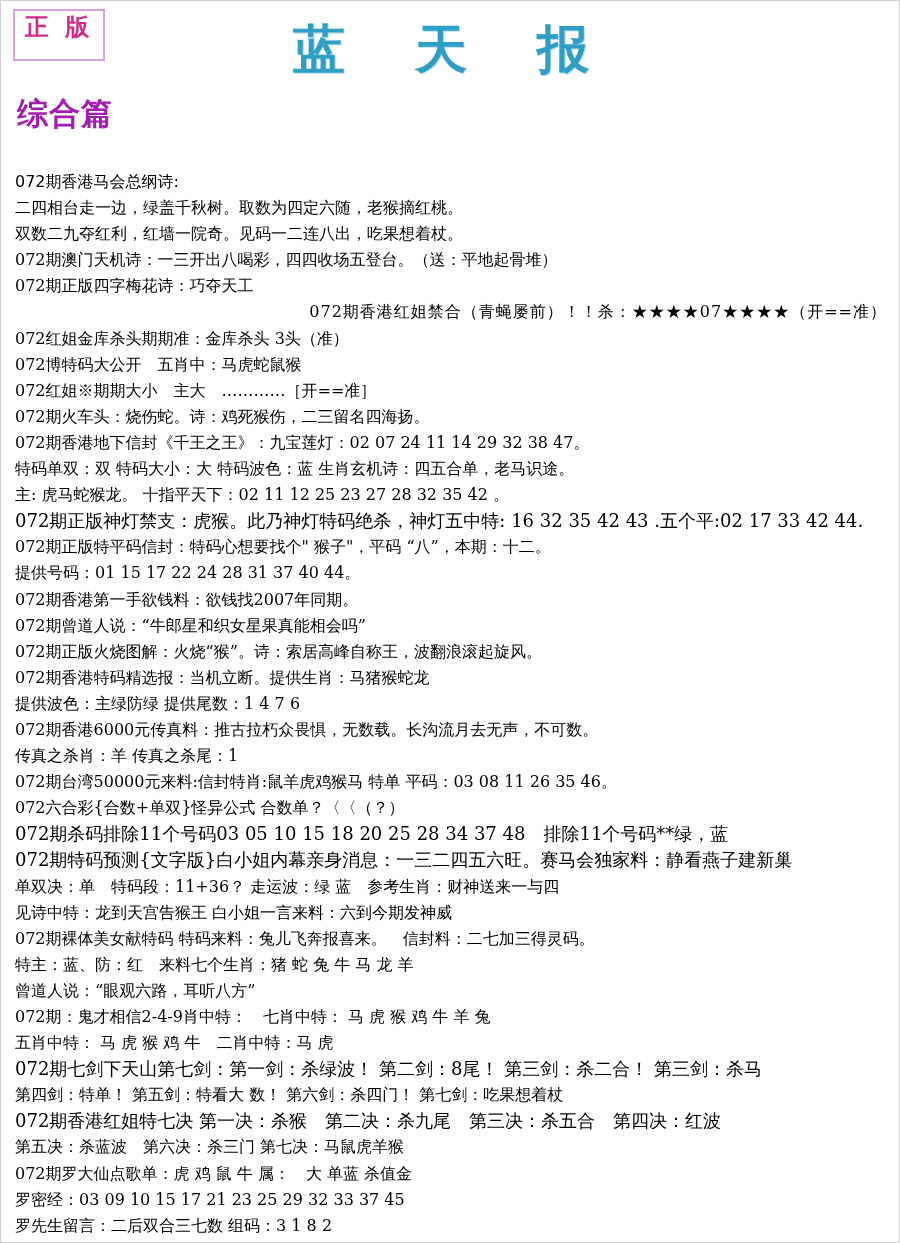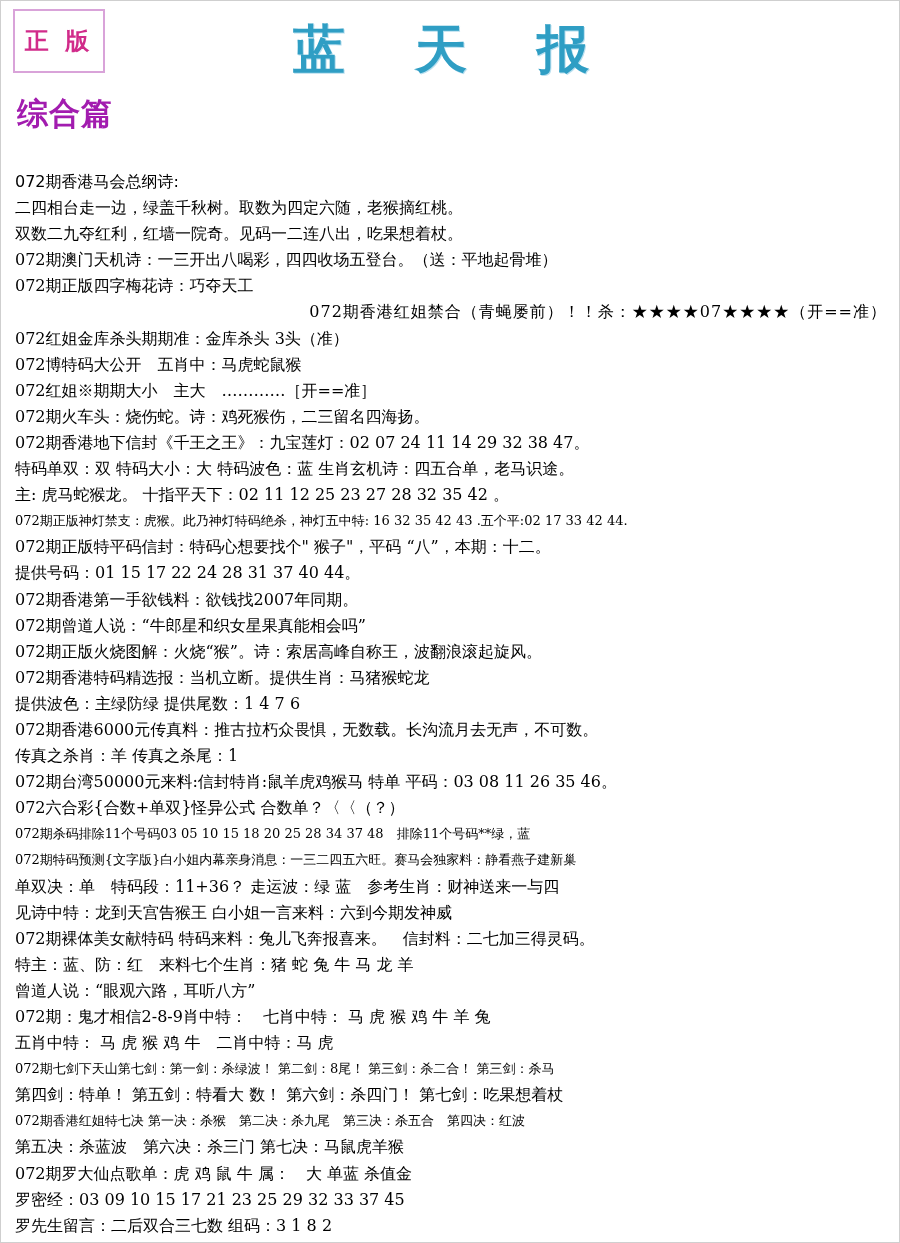--- a/index.html
+++ b/index.html
@@ -26,25 +26,25 @@
   
   .header {
     position: relative;
     height: 96px;
   }
   .badge {
     position: absolute;
     left: 12px;
     top: 8px;
     width: 92px;
-    height: 64px;
+    height: 52px;
     border: 2px solid #d9a3d9;
     box-sizing: border-box;
     display: flex;
-    align-items: center;
+    align-items: flex-start;
     justify-content: center;
   }
   .badge-text {
     color: #d12b8a;
     font-size: 24px;
     letter-spacing: 4px;
     font-family: "DejaVu Serif", "Liberation Serif", serif;
     font-weight: 600;
   }
   .title {
@@ -81,21 +81,21 @@
     font-size: 16px;
     line-height: 26.1px;
     white-space: nowrap;
     letter-spacing: 0px;
     font-family: "DejaVu Sans", "Liberation Sans", sans-serif;
   }
   .line.serif {
     font-family: "DejaVu Serif", "Liberation Serif", serif;
   }
   .line.sm {
-    font-size: 13px;
+    font-size: 18px;
   }
   .stars {
     letter-spacing: 1px;
     text-align: right;
   }
 </style>
 </head>
 <body>
 
 <div class="page">
@@ -134,21 +134,21 @@
     <div class="line serif">传真之杀肖：羊 传真之杀尾：1</div>
     <div class="line serif">072期台湾50000元来料:信封特肖:鼠羊虎鸡猴马 特单 平码：03 08 11 26 35 46。</div>
     <div class="line serif">072六合彩{合数+单双}怪异公式 合数单？〈〈（？）</div>
     <div class="line serif sm">072期杀码排除11个号码03 05 10 15 18 20 25 28 34 37 48　排除11个号码**绿，蓝</div>
     <div class="line serif sm">072期特码预测{文字版}白小姐内幕亲身消息：一三二四五六旺。赛马会独家料：静看燕子建新巢</div>
     <div class="line serif">单双决：单　特码段：11+36？ 走运波：绿 蓝　参考生肖：财神送来一与四</div>
     <div class="line serif">见诗中特：龙到天宫告猴王  白小姐一言来料：六到今期发神威</div>
     <div class="line serif">072期裸体美女献特码 特码来料：兔儿飞奔报喜来。　信封料：二七加三得灵码。</div>
     <div class="line serif">特主：蓝、防：红　来料七个生肖：猪 蛇 兔 牛 马 龙 羊</div>
     <div class="line serif">曾道人说：“眼观六路，耳听八方”</div>
-    <div class="line serif">072期：鬼才相信2-8-9肖中特：　七肖中特： 马 虎  猴 鸡 牛 羊 兔</div>
+    <div class="line serif">072期：鬼才相信2-4-9肖中特：　七肖中特： 马 虎  猴 鸡 牛 羊 兔</div>
     <div class="line serif">五肖中特： 马 虎  猴 鸡 牛　二肖中特：马 虎</div>
     <div class="line serif sm">072期七剑下天山第七剑：第一剑：杀绿波！ 第二剑：8尾！ 第三剑：杀二合！ 第三剑：杀马</div>
     <div class="line serif">第四剑：特单！ 第五剑：特看大 数！ 第六剑：杀四门！ 第七剑：吃果想着杖</div>
     <div class="line serif sm">072期香港红姐特七决 第一决：杀猴　第二决：杀九尾　第三决：杀五合　第四决：红波</div>
     <div class="line serif">第五决：杀蓝波　第六决：杀三门  第七决：马鼠虎羊猴</div>
     <div class="line serif">072期罗大仙点歌单：虎 鸡 鼠 牛 属：　大 单蓝 杀值金</div>
     <div class="line serif">罗密经：03 09 10 15 17 21 23 25 29 32 33 37 45</div>
     <div class="line serif">罗先生留言：二后双合三七数  组码：3 1 8 2</div>
   </div>
 

